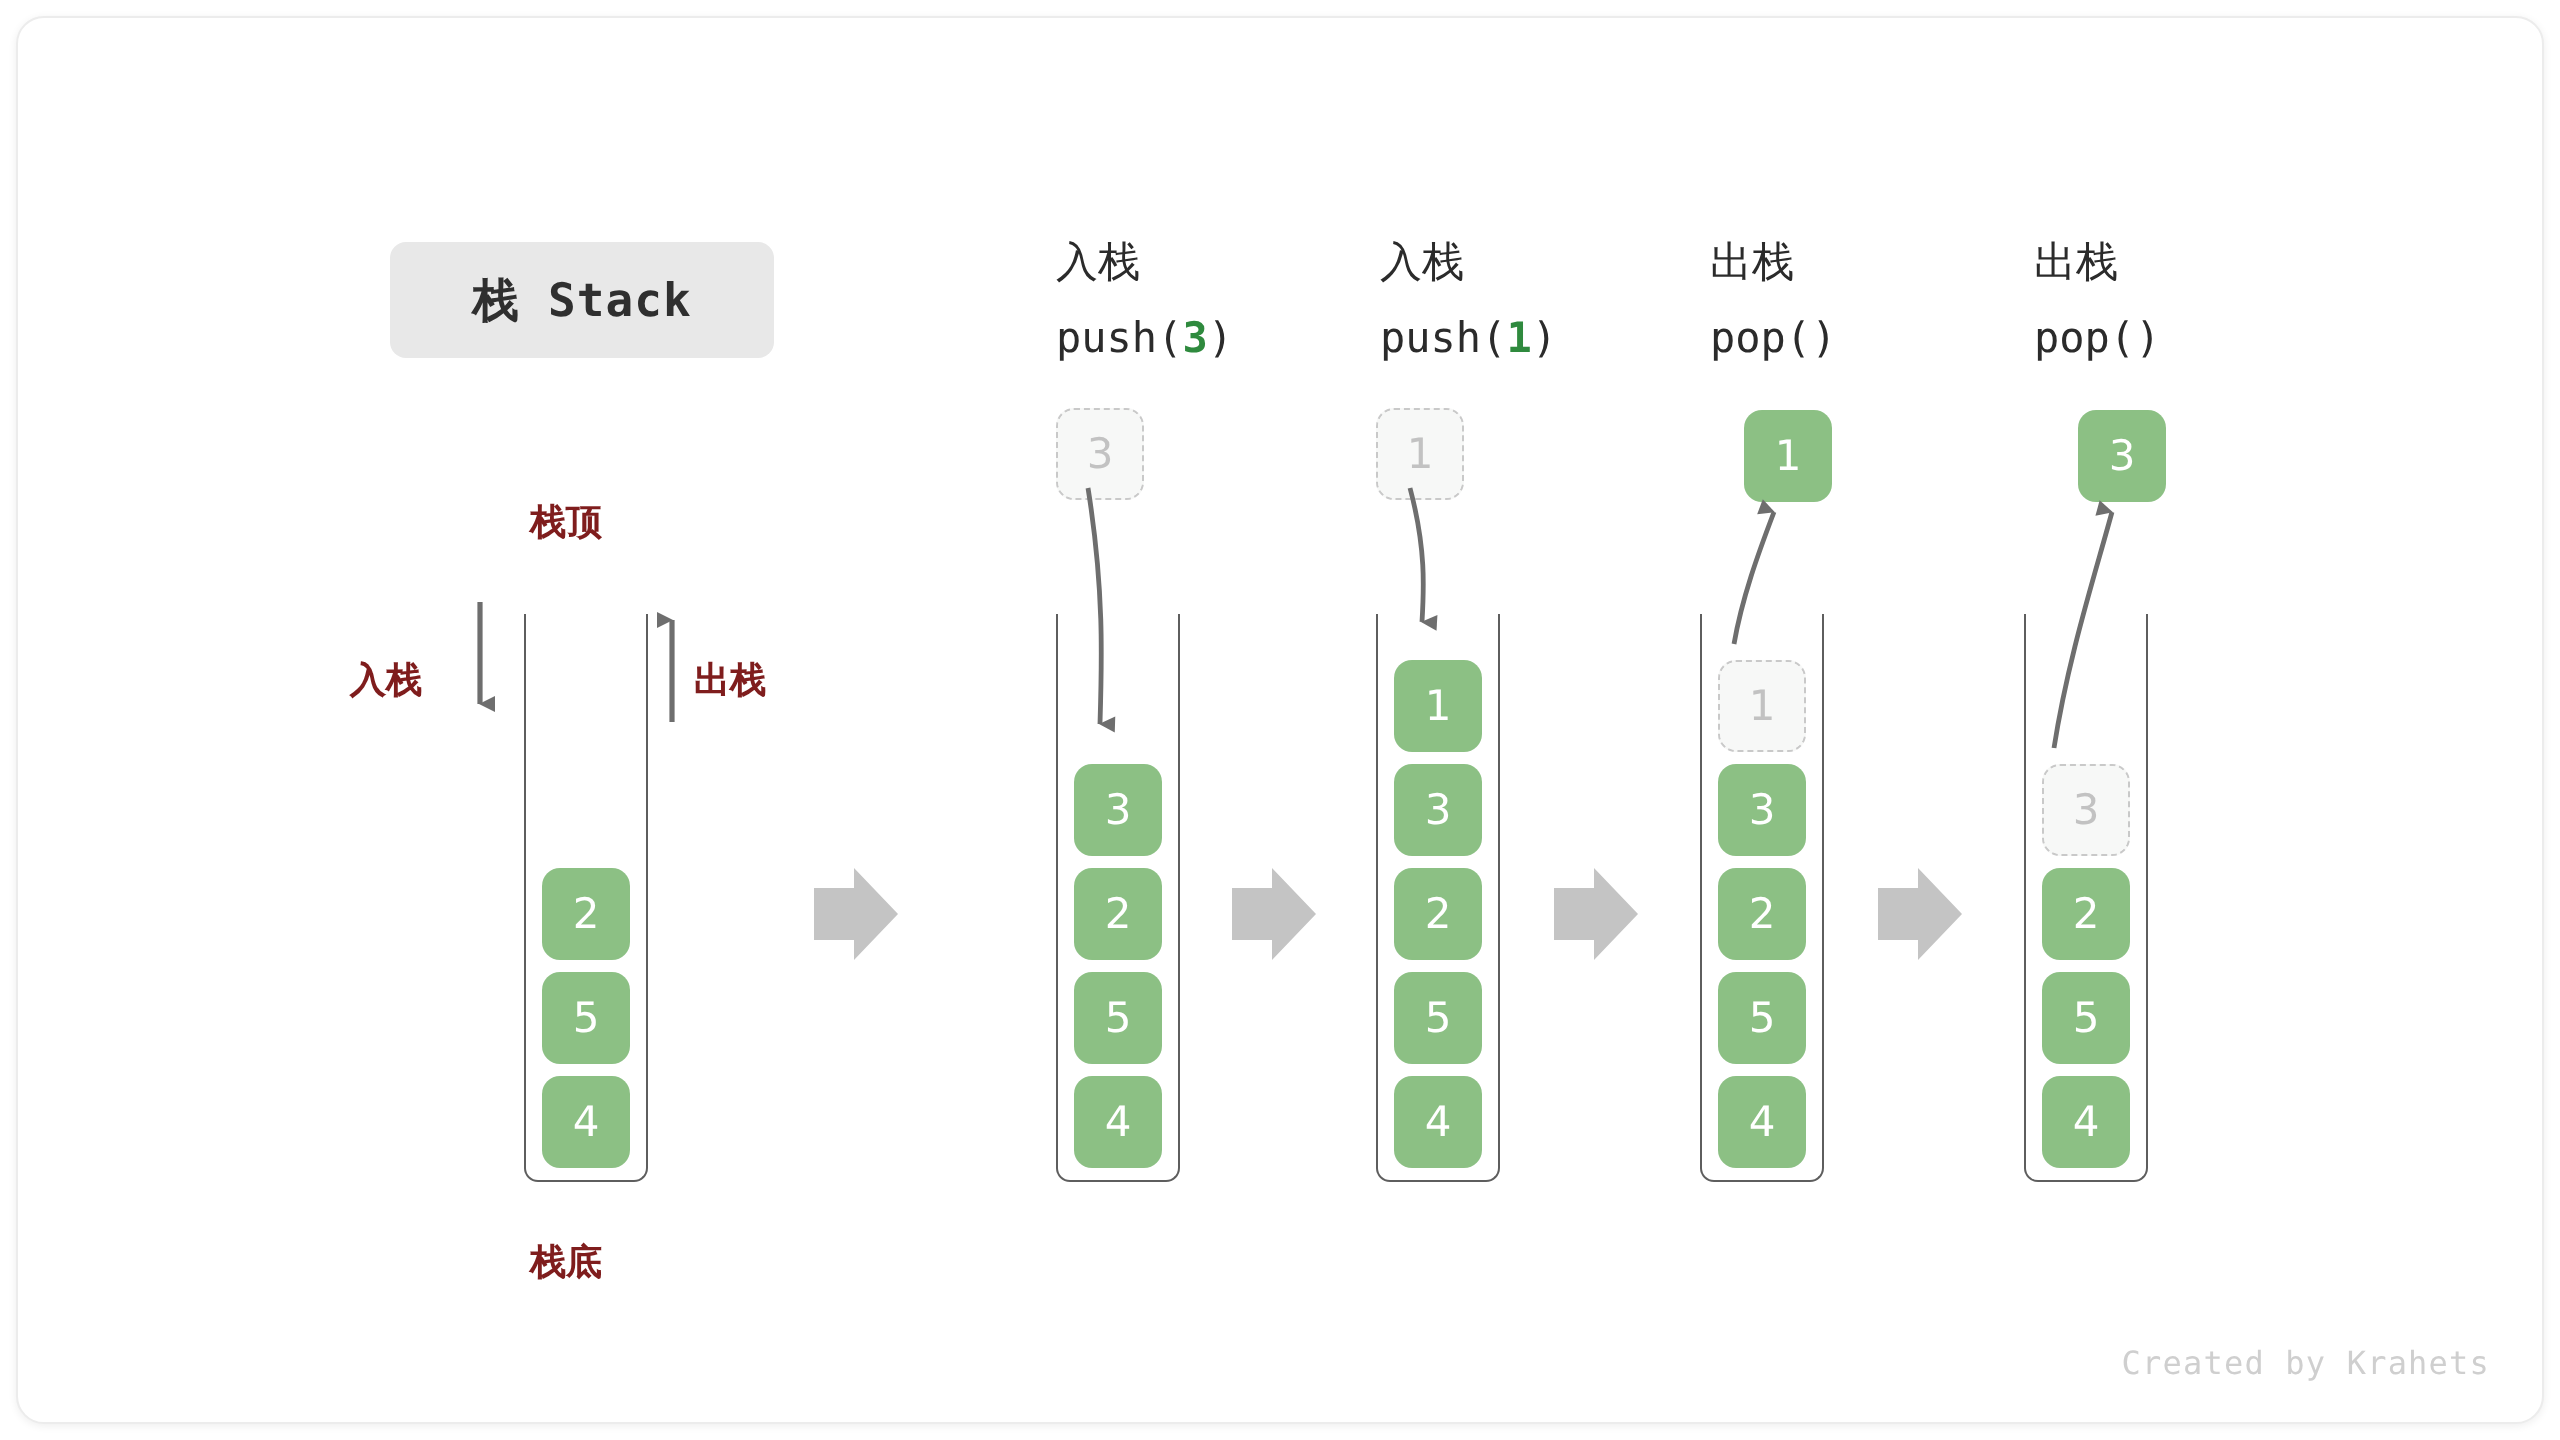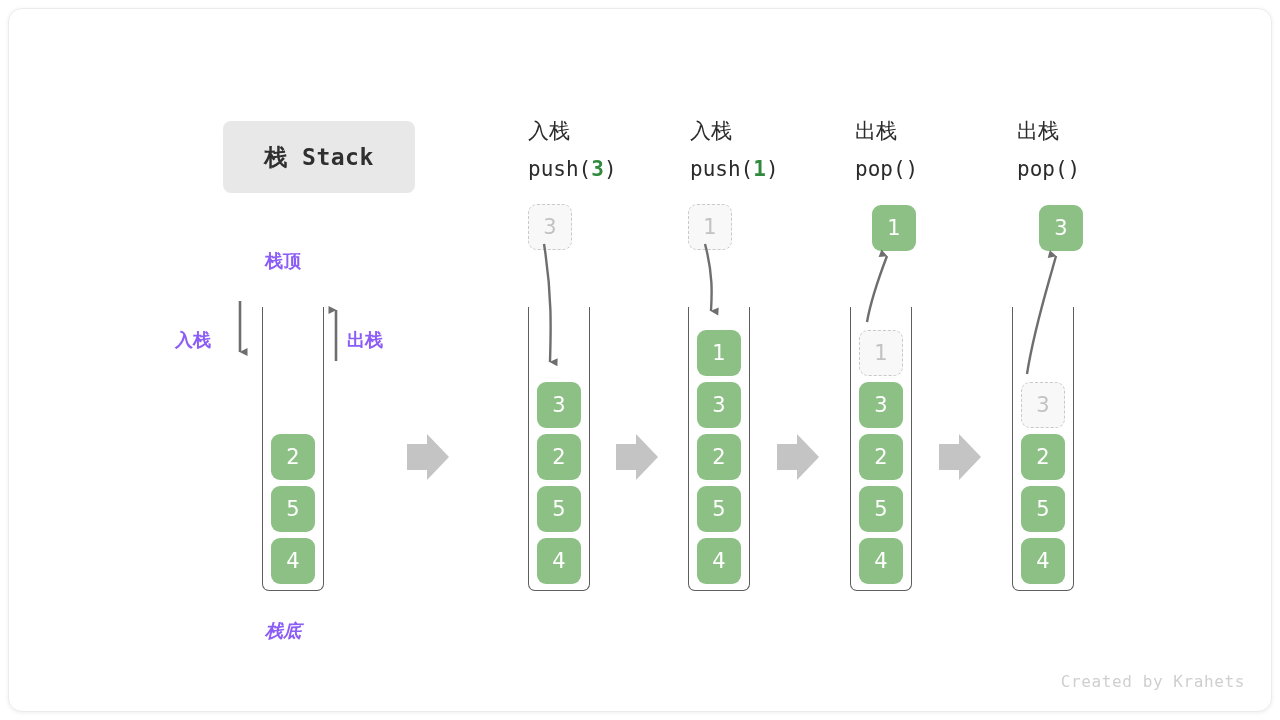--- a/index.html
+++ b/index.html
@@ -26,39 +26,38 @@
     box-sizing: border-box;
     overflow: hidden;
   }
 
   
   #title-badge {
     position: absolute;
     left: 186px;
     top: 112px;
     width: 192px;
-    height: 72px;
+    height: 58px;
     background: #e8e8e8;
     border-radius: 8px;
     display: flex;
     align-items: center;
     justify-content: center;
     font-family: "DejaVu Sans Mono", "Liberation Mono", monospace;
     font-size: 23px;
     font-weight: bold;
     color: #2f2f2f;
     letter-spacing: 0.5px;
-    margin-left: 28px;
   }
 
   
   .cjk-bold {
     font-family: "DejaVu Sans", "Liberation Sans", sans-serif;
     font-weight: bold;
-    color: #8b5cf6;
+    color: #7f1d1d;
   }
   .op-head {
     position: absolute;
     font-family: "DejaVu Sans Mono", "Liberation Mono", monospace;
     font-size: 21px;
     color: #2b2b2b;
     white-space: nowrap;
     line-height: 38px;
     text-align: left;
   }
@@ -148,21 +147,21 @@
 
   <div class="lbl cjk-bold" style="left:166px; top:319px;">入栈</div>
 
   <div class="lbl cjk-bold" style="left:338px; top:319px;">出栈</div>
 
   <div class="stack" style="left:253px; top:298px; height:284px;"></div>
   <div class="cell solid" style="left:262px; top:425px;">2</div>
   <div class="cell solid" style="left:262px; top:477px;">5</div>
   <div class="cell solid" style="left:262px; top:529px;">4</div>
 
-  <div class="lbl cjk-bold" style="left:256px; top:610px;font-style:italic;">栈底</div>
+  <div class="lbl cjk-bold" style="left:256px; top:610px;">栈底</div>
 
   <div class="op-head" style="left:519px; top:103px;">
     <div><span class="cjk">入栈</span></div>
     <div><span>push(</span><span class="num">3</span><span>)</span></div>
   </div>
   <div class="cell ghost" style="left:519px; top:195px;">3</div>
   <div class="stack" style="left:519px; top:298px; height:284px;"></div>
   <div class="cell solid" style="left:528px; top:373px;">3</div>
   <div class="cell solid" style="left:528px; top:425px;">2</div>
   <div class="cell solid" style="left:528px; top:477px;">5</div>

